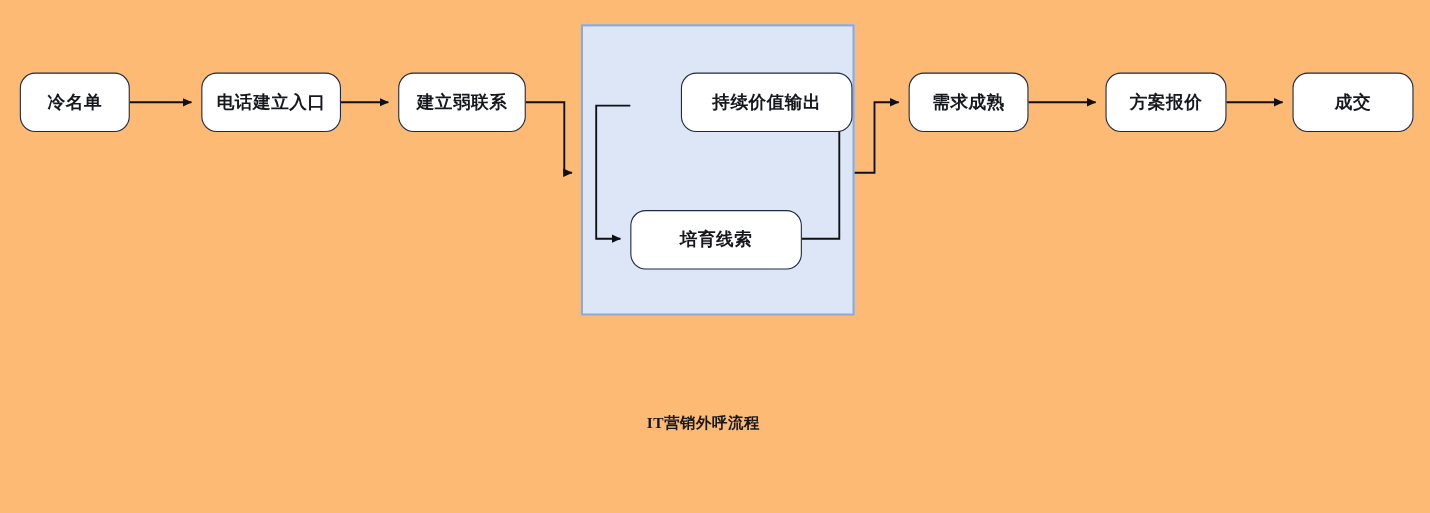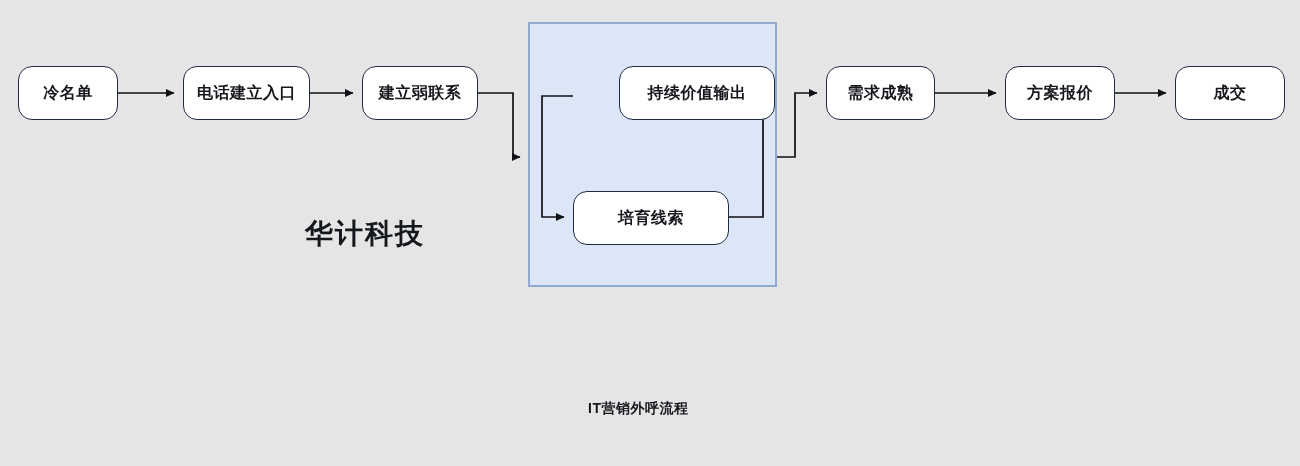--- a/index.html
+++ b/index.html
@@ -7,21 +7,21 @@
     padding: 0;
     background: #ffffff;
   }
   body {
     font-family: "Liberation Sans", "DejaVu Sans", sans-serif;
   }
   #canvas {
     position: relative;
     width: 1300px;
     height: 466px;
-    background: #e5e5e5;
+    background: #fdba74;
     overflow: hidden;
   }
   #edges {
     position: absolute;
     left: 0;
     top: 0;
     width: 1300px;
     height: 466px;
   }
   .group-box {
@@ -121,17 +121,16 @@
   </div>
 
   <div class="node" style="left:1005px; top:66px; width:110px; height:54px;">
     <span>方案报价</span>
   </div>
 
   <div class="node" style="left:1175px; top:66px; width:110px; height:54px;border-radius:14px;">
     <span>成交</span>
   </div>
 
-  <div class="watermark" style="left:305px; top:215px;">华计科技</div>
 
-  <div class="caption" style="left:588px; top:400px;">IT营销外呼流程</div>
+  <div class="caption" style="left:588px; top:376px;font-family:Liberation Serif, serif;">IT营销外呼流程</div>
 
 </div>
 
 </body></html>

